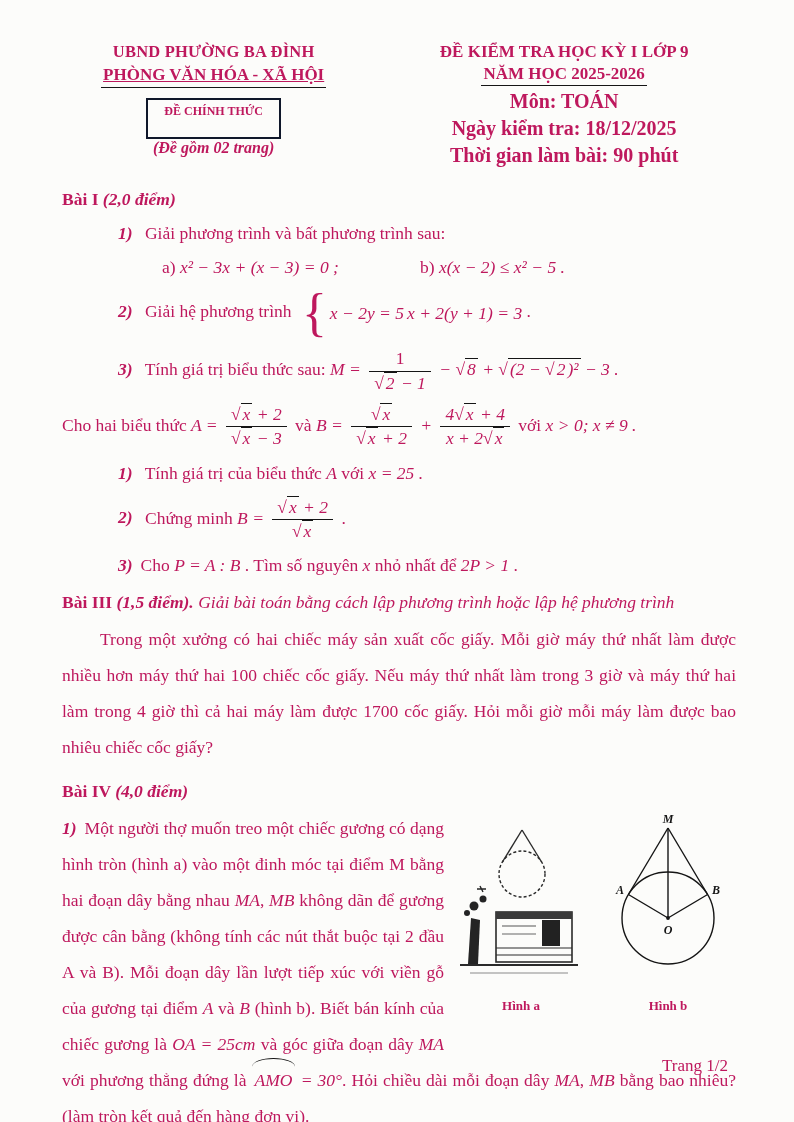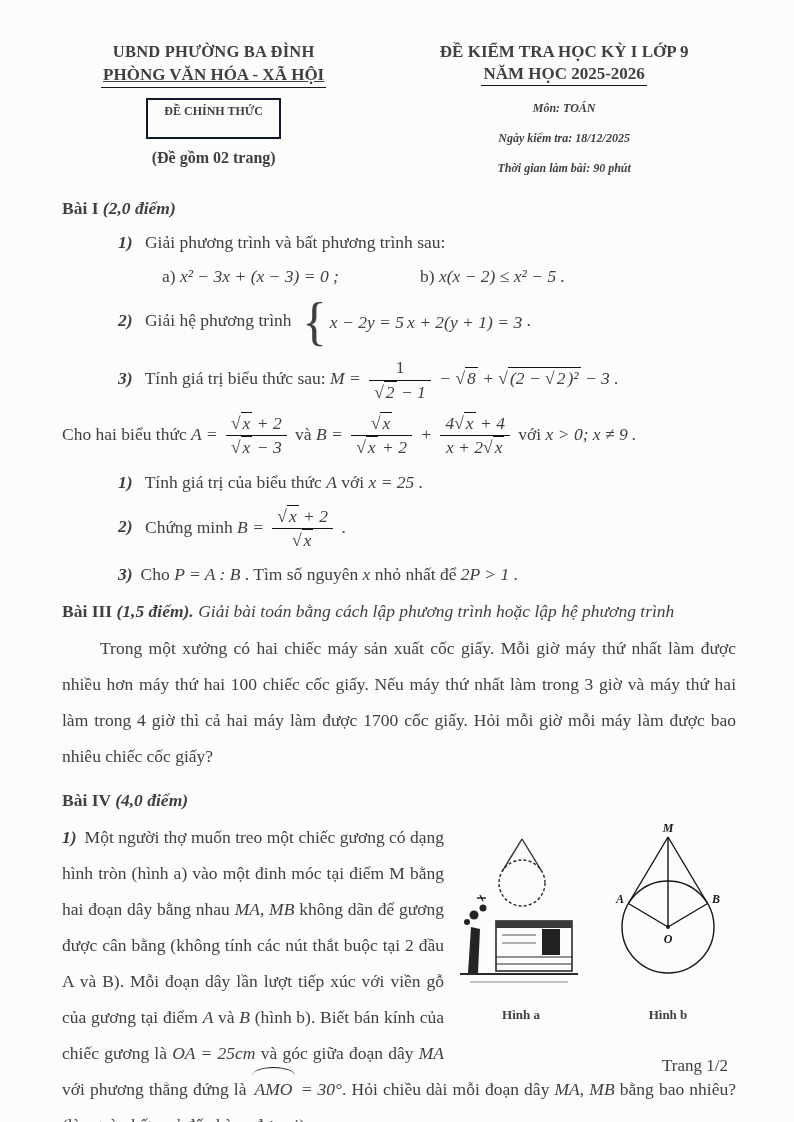--- a/index.html
+++ b/index.html
@@ -1,35 +1,35 @@
 <!DOCTYPE html>
 <html lang="vi"><head>
 <meta charset="utf-8">
 <style>
   html,body{margin:0;padding:0;background:#ffffff;}
   .page{
     width:794px;height:1122px;box-sizing:border-box;
     padding:42px 58px 0 62px;
     font-family:"Liberation Serif","DejaVu Serif",serif;
-    color:#404040;background:#fcfcfa;overflow:hidden;position:relative;
+    color:#be185d;background:#fcfcfa;overflow:hidden;position:relative;
     font-size:17.5px;
   }
   
   .hdr{display:flex;justify-content:space-between;align-items:flex-start;margin-bottom:22px;}
   .hdr-left{width:45%;text-align:center;}
   .hdr-right{width:51%;text-align:center;}
   .hl1{font-weight:bold;font-size:16.5px;letter-spacing:.2px;}
   .hl2wrap{margin-top:2px;}
   .hl2{font-weight:bold;font-size:17px;display:inline-block;border-bottom:1.7px solid #151515;padding:0 2px 2px;text-decoration:underline;}
   .stamp{display:inline-block;border:2px solid #0f172a;padding:4px 16px 18px;font-weight:bold;font-size:12px;margin-top:10px;}
-  .hnote{font-weight:bold;font-size:16px;margin-top:10px;}
+  .hnote{font-weight:bold;font-style:italic;font-size:16px;}
   .hr1{font-weight:bold;font-size:17px;}
   .hr2wrap{margin-top:1px;}
   .hr2{font-weight:bold;font-size:17px;display:inline-block;border-bottom:1.7px solid #151515;padding:0 2px 1px;}
-  .hr3{font-weight:bold;font-size:12px;margin-top:15px;font-style:italic;}
+  .hr3{font-weight:bold;font-size:20px;margin-top:4px;}
   
   .sec-title{font-weight:bold;margin-top:16px;}
   .pts{font-style:italic;}
   .sub-it{font-style:italic;font-weight:normal;text-align:right;}
   .item{margin-top:13px;padding-left:56px;}
   .ilbl{font-weight:bold;font-style:italic;margin-right:8px;}
   .mi{font-style:italic;}
   .eqrow{display:flex;margin-top:13px;padding-left:100px;}
   .eqa{width:258px;}
   .para{text-align:justify;line-height:36px;margin-top:8px;}

